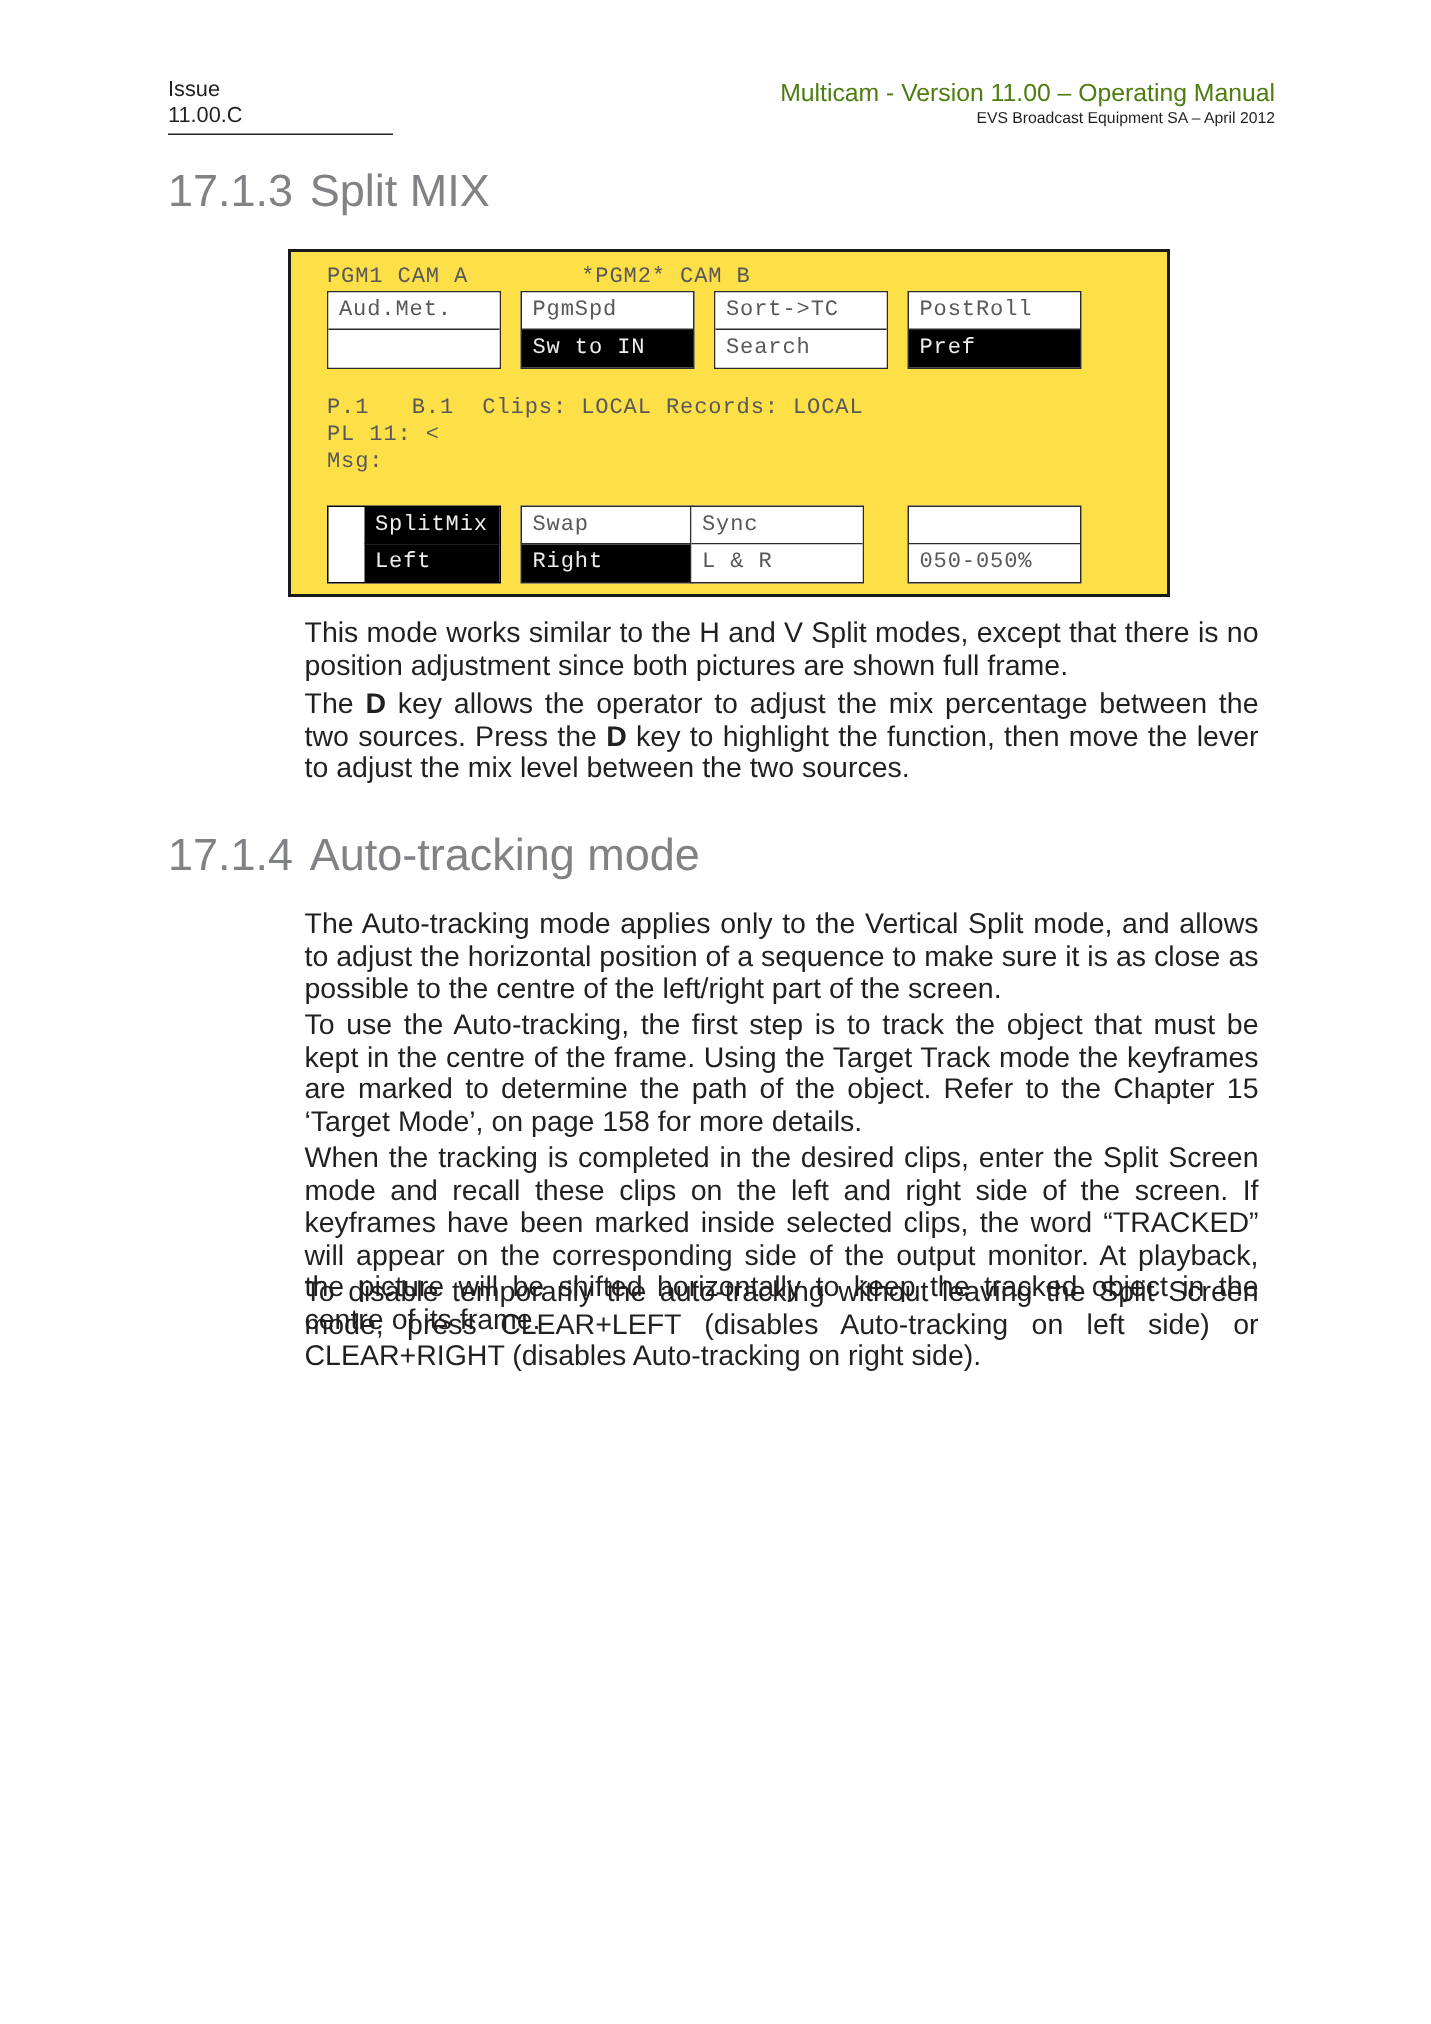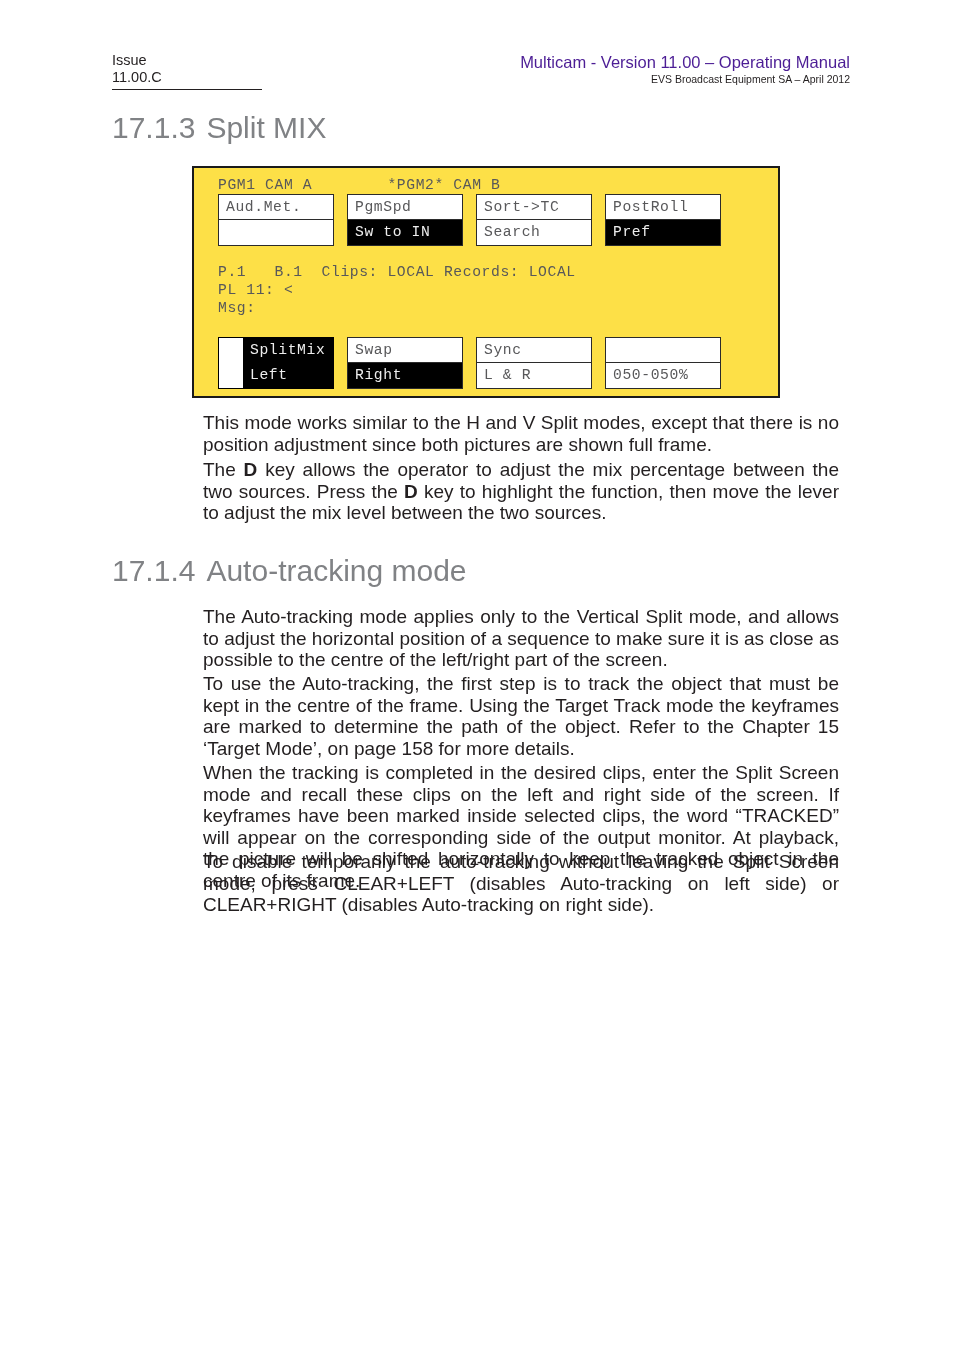--- a/index.html
+++ b/index.html
@@ -47,21 +47,21 @@
   }
   .hdr-right {
     position: absolute;
     right: 104px;
     top: 0;
     text-align: right;
   }
   .hdr-title {
     font-size: 16.5px;
     line-height: 20px;
-    color: #4c1d95;
+    color: #4d7c0f;
     white-space: nowrap;
   }
   .hdr-sub {
     font-size: 10.5px;
     line-height: 13px;
     color: #231f20;
     white-space: nowrap;
     margin-top: 1px;
   }
 
@@ -138,21 +138,21 @@
   .btnbox.all-inv { border-color: #000000; padding-left: 24px; }
 
   
   #box-audmet  { left: 24px;  top: 26px; }
   #box-pgmspd  { left: 153px; top: 26px; }
   #box-sorttc  { left: 282px; top: 26px; }
   #box-postroll{ left: 411px; top: 26px; }
   
   #box-splitmix{ left: 24px;  top: 169px; }
   #box-swap    { left: 153px; top: 169px; }
-  #box-sync    { left: 282px; top: 169px; }
+  #box-sync    { left: 266px; top: 169px; }
   #box-mixpct  { left: 411px; top: 169px; }
 
   
   p.body {
     position: absolute;
     left: 203px;
     width: 636px;
     margin: 0;
     font-size: 19px;
     line-height: 21.5px;

